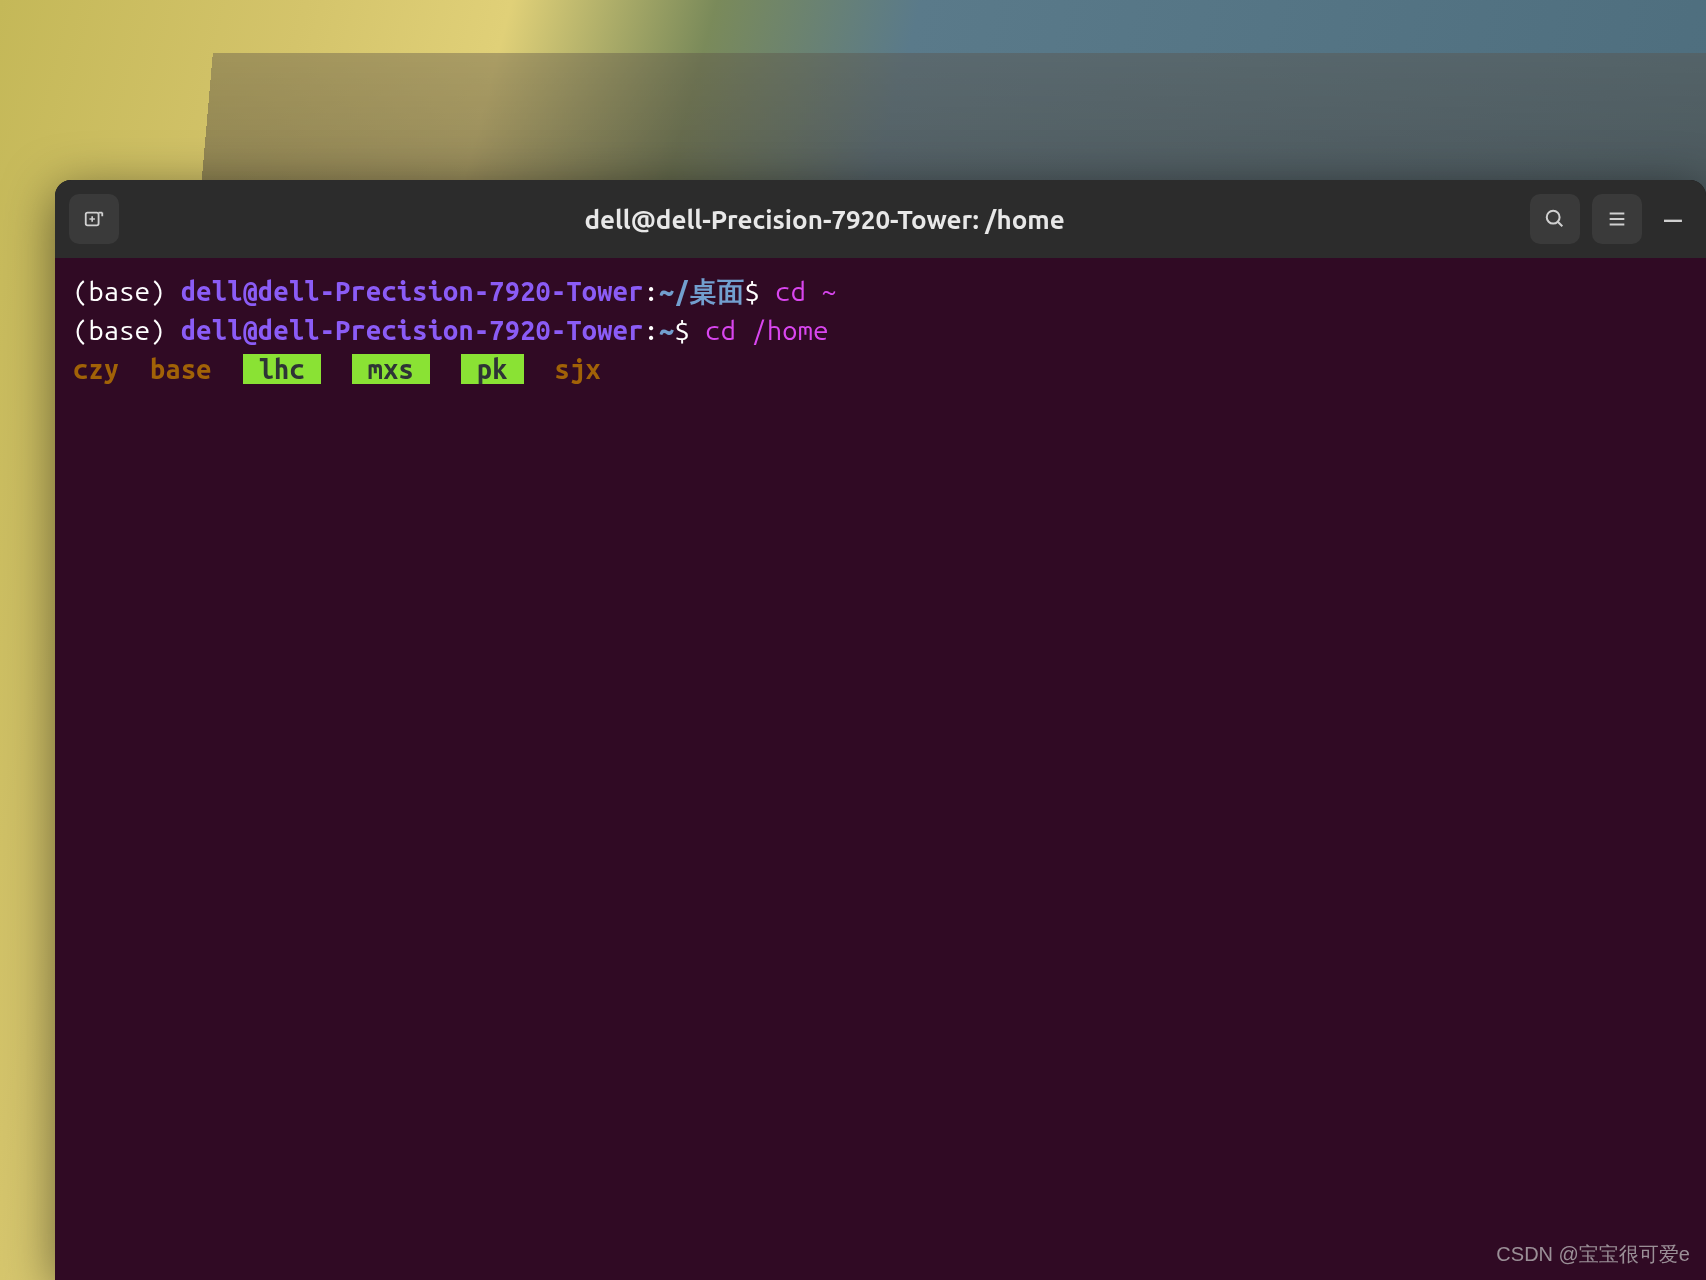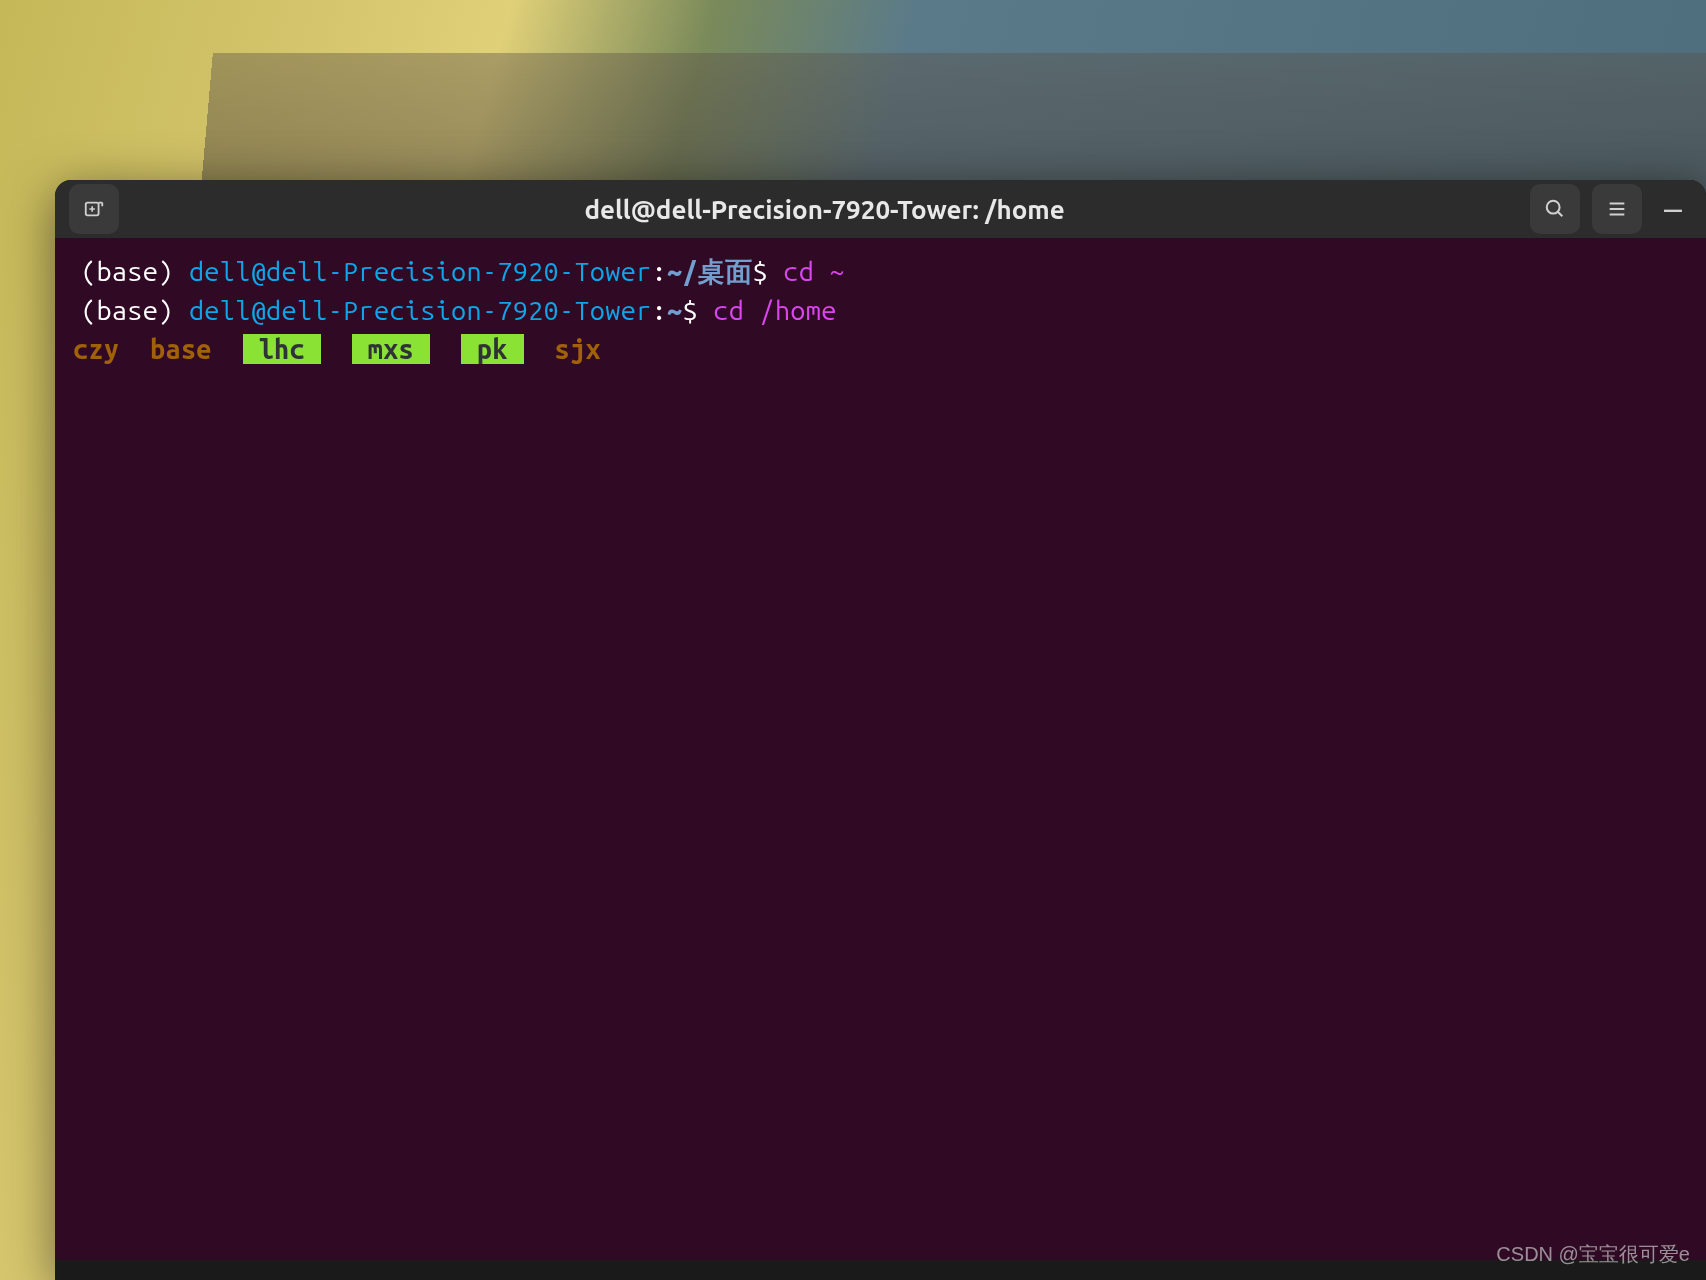--- a/index.html
+++ b/index.html
@@ -31,21 +31,21 @@
       top: 180px;
       left: 55px;
       width: 1651px;
       height: 1100px;
       background: #1a1a1a;
       border-radius: 16px 16px 0 0;
       box-shadow: 0 10px 50px rgba(0,0,0,0.5);
       overflow: hidden;
     }
     .titlebar {
-      height: 58px;
+      height: 78px;
       background: #2c2c2c;
       display: flex;
       align-items: center;
       padding: 0 14px;
       gap: 12px;
     }
     .titlebar-btn {
       width: 50px;
       height: 50px;
       background: #3a3a3a;
@@ -76,22 +76,22 @@
       background: #300a24;
       height: calc(100% - 78px);
       padding: 14px 18px;
       font-size: 27px;
       line-height: 1.45;
       color: #ffffff;
       font-family: 'Ubuntu Mono', 'DejaVu Sans Mono', monospace;
       letter-spacing: 0.3px;
     }
     .line { white-space: nowrap; }
-    .base { color: #ffffff; margin-left: 8px; }
-    .user-host { color: #0ea5e9; font-weight: normal; }
+    .base { color: #ffffff; }
+    .user-host { color: #8b5cf6; font-weight: bold; }
     .colon { color: #ffffff; }
     .path-blue { color: #729fcf; font-weight: bold; }
     .prompt-sign { color: #ffffff; }
     .cmd { color: #d946ef; }
     .dir-blue { color: #a16207; font-weight: bold; }
     .dir-highlighted { background: #8ae234; color: #2e3436; font-weight: bold; padding: 0 16px;}
     .watermark {
       position: absolute;
       bottom: 12px;
       right: 16px;

